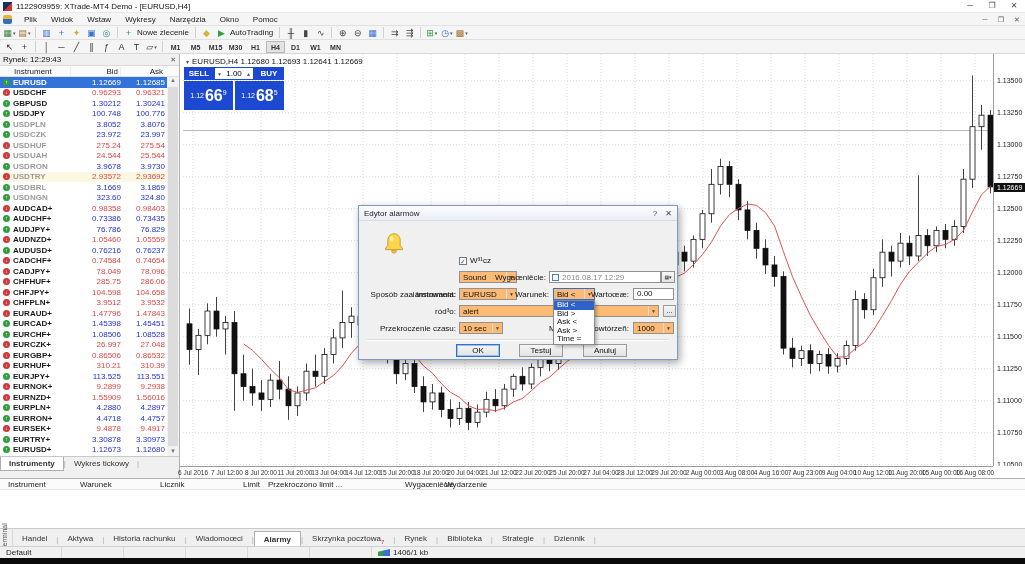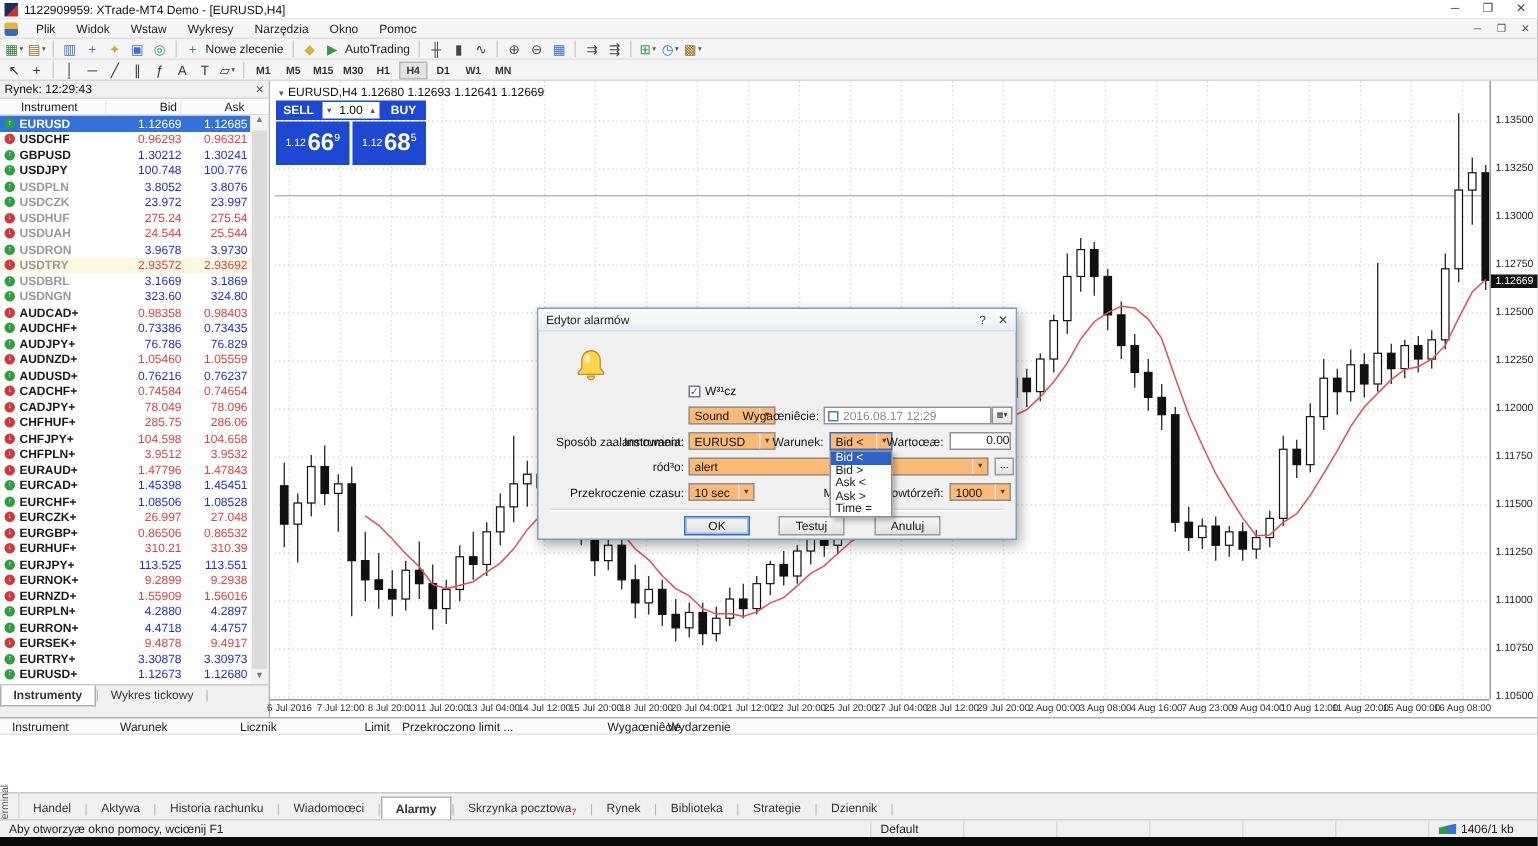--- a/index.html
+++ b/index.html
@@ -137,21 +137,21 @@
   #dlg-desc { position:absolute; left:72px; top:26px; width:235px; line-height:10px; }
   .dlg-check { position:absolute; left:100px; top:50px; display:flex; align-items:center; gap:3px;}
   .cb { width:8px; height:8px; border:1px solid #777; background:#fff; font-size:7px; line-height:7px;
     text-align:center; color:#1b5eb8; }
   .dlg-label { position:absolute; text-align:right; white-space:nowrap; }
   .combo { position:absolute; height:12px; background:#fdba74; border:1px solid #919191; display:flex;
     align-items:center; padding-left:3px; }
   .combo .arr { margin-left:auto; width:10px; text-align:center; font-size:5px; color:#444;
     border-left:1px solid #e0e0e0; align-self:stretch; line-height:11px;}
   .field { position:absolute; height:12px; background:#fff; border:1px solid #919191; padding-left:3px;
-    line-height:10px;text-align:right; }
+    line-height:10px; }
   #dlg-sep { position:absolute; left:8px; right:8px; top:133px; border-top:1px solid #dcdcdc;
     border-bottom:1px solid #fff; }
   .dlg-btn { position:absolute; top:138px; width:44px; height:13px; background:linear-gradient(180deg,#f6f6f6,#e2e2e2);
     border:1px solid #9a9a9a; text-align:center; line-height:12px; }
   .dlg-btn.focus { border:1px solid #2f6fd0; box-shadow:0 0 0 1px #9cc0ee inset; }
   #dlg-list { position:absolute; left:194px; top:94px; width:42px; background:#fff; border:1px solid #8a8a8a;
     box-shadow:2px 2px 3px rgba(0,0,0,.25); z-index:60; }
   .dlg-opt { height:8.6px; line-height:8.6px; padding-left:3px; font-size:8px; }
   .dlg-opt.sel { background:#2f62c8; color:#fff; }
   #dlg-expiry { position:absolute; left:190px; top:65px; width:112px; height:12px; background:#fff;
@@ -869,21 +869,20 @@
         <span class="ttab">Biblioteka</span>
         <span class="ttab-sep">|</span>
         <span class="ttab">Strategie</span>
         <span class="ttab-sep">|</span>
         <span class="ttab">Dziennik</span>
         <span class="ttab-sep">|</span>
       </div>
   </div>
 
   <div id="statusbar">
-    <span class="sb-cell" id="sb-help">Aby otworzyæ okno pomocy, wciœnij F1</span>
     <span class="sb-cell sb-empty">Default</span>
     <span class="sb-cell sb-empty"></span>
     <span class="sb-cell sb-empty"></span>
     <span class="sb-cell sb-empty"></span>
     <span class="sb-cell sb-empty"></span>
     <span class="sb-cell sb-empty"></span>
     <span class="sb-cell" id="sb-traffic">
       <span id="traffic-icon"></span>
       <span>1406/1 kb</span>
     </span>

